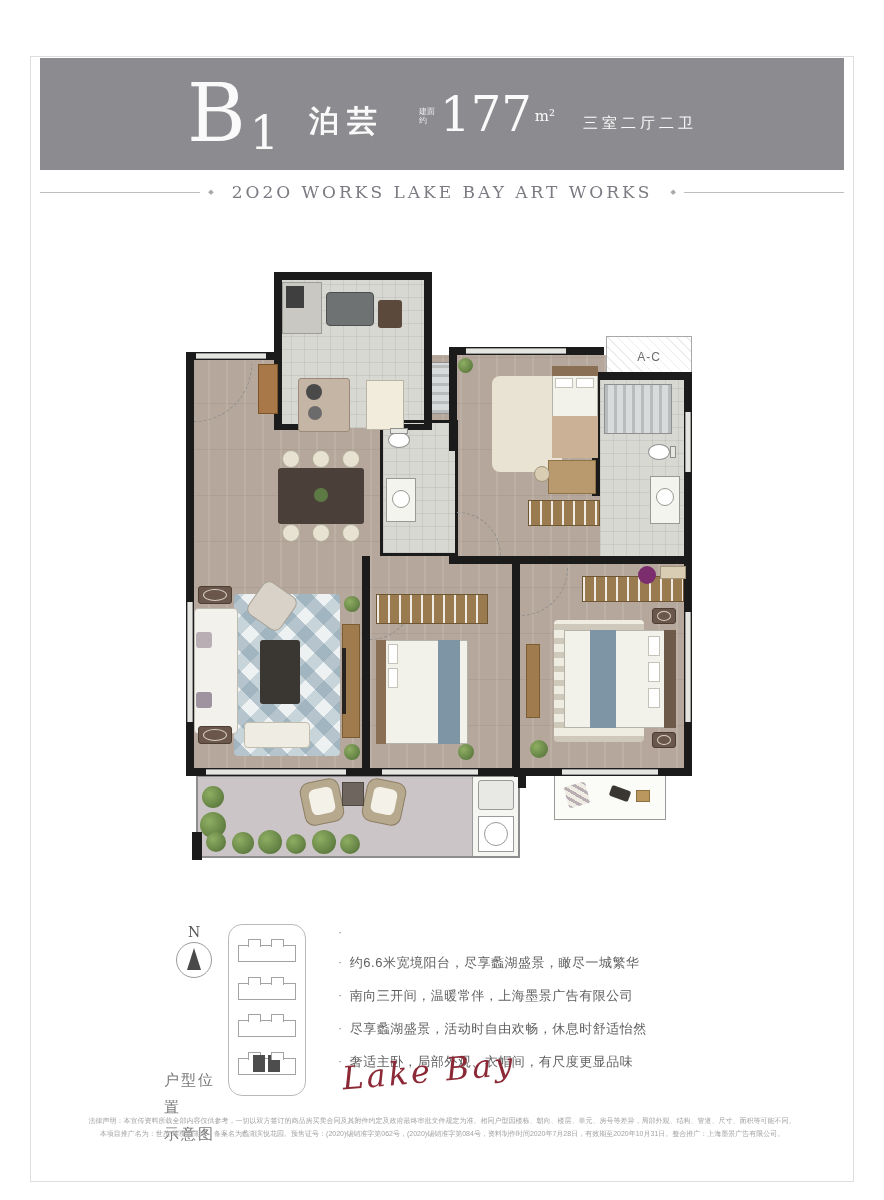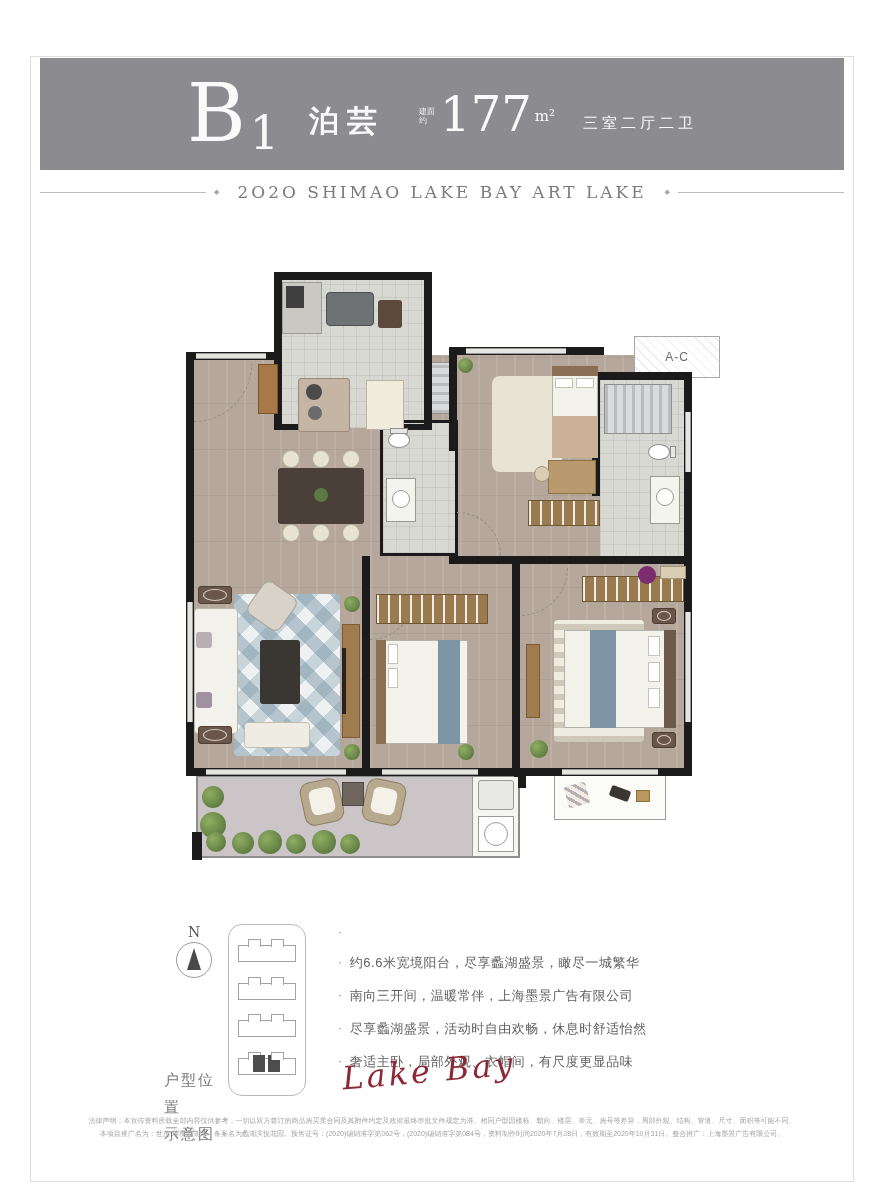--- a/index.html
+++ b/index.html
@@ -84,35 +84,35 @@
       <span class="area-pre">建面约</span>
       <span class="area-val">177</span>
       <span class="area-unit">m²</span>
     </span>
     <span class="rooms">三室二厅二卫</span>
   </div>
 
   <div class="subtitle">
     <span class="ln"></span>
     <span class="dm">◆</span>
-    <span class="tx">2O2O SHIMAO LAKE BAY ART LAKE</span>
+    <span class="tx">2O2O WORKS LAKE BAY ART WORKS</span>
     <span class="dm">◆</span>
     <span class="ln"></span>
   </div>
 
   <div class="plan">
 
     <div class="wood" style="left:4px;top:83px;width:498px;height:417px;"></div>
     <div class="tile" style="left:92px;top:4px;width:150px;height:152px;"></div>
     <div class="tile" style="left:194px;top:148px;width:78px;height:136px;border:3px solid #1b1b1b;"></div>
     <div class="tile" style="left:414px;top:108px;width:88px;height:178px;"></div>
     <div class="stripes" style="left:240px;top:90px;width:28px;height:52px;"></div>
     <div class="balc" style="left:10px;top:503px;width:324px;height:83px;"></div>
     <div style="left:368px;top:502px;width:112px;height:46px;background:#fbfbf8;border:1px solid #9a9a9a;"></div>
-    <div class="acbox" style="left:420px;top:64px;width:86px;height:42px;margin-left:28px;">
+    <div class="acbox" style="left:420px;top:64px;width:86px;height:42px;">
       <span>A-C</span>
     </div>
 
     <div class="wall" style="left:88px;top:0;width:158px;height:8px;"></div>
     <div class="wall" style="left:88px;top:0;width:8px;height:158px;"></div>
     <div class="wall" style="left:238px;top:0;width:8px;height:158px;"></div>
     <div class="wall" style="left:0;top:80px;width:92px;height:8px;"></div>
     <div class="wall" style="left:0;top:80px;width:8px;height:424px;"></div>
     <div class="wall" style="left:0;top:496px;width:506px;height:8px;"></div>
     <div class="wall" style="left:498px;top:100px;width:8px;height:404px;"></div>

